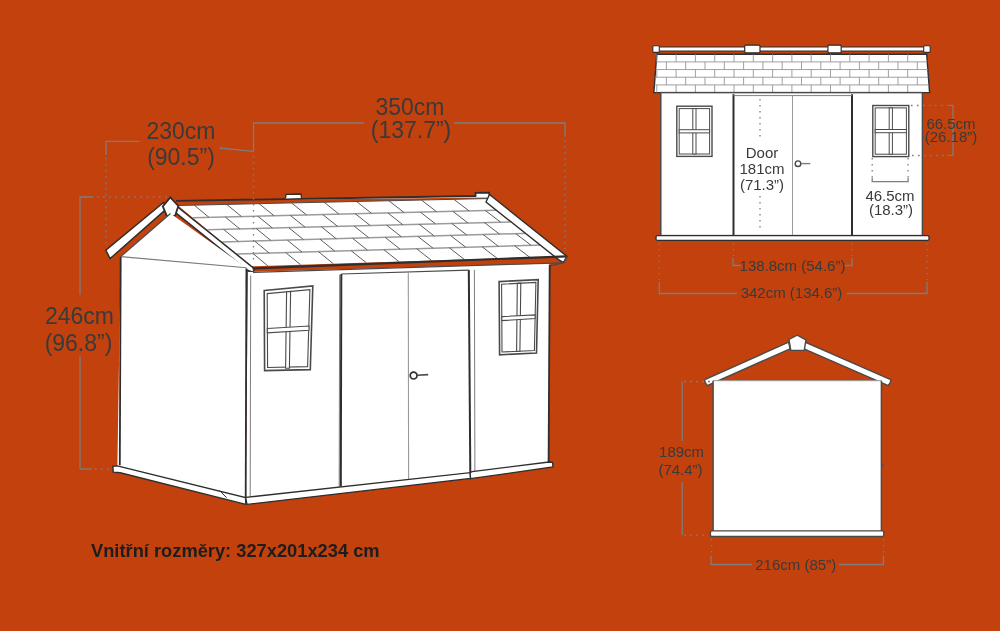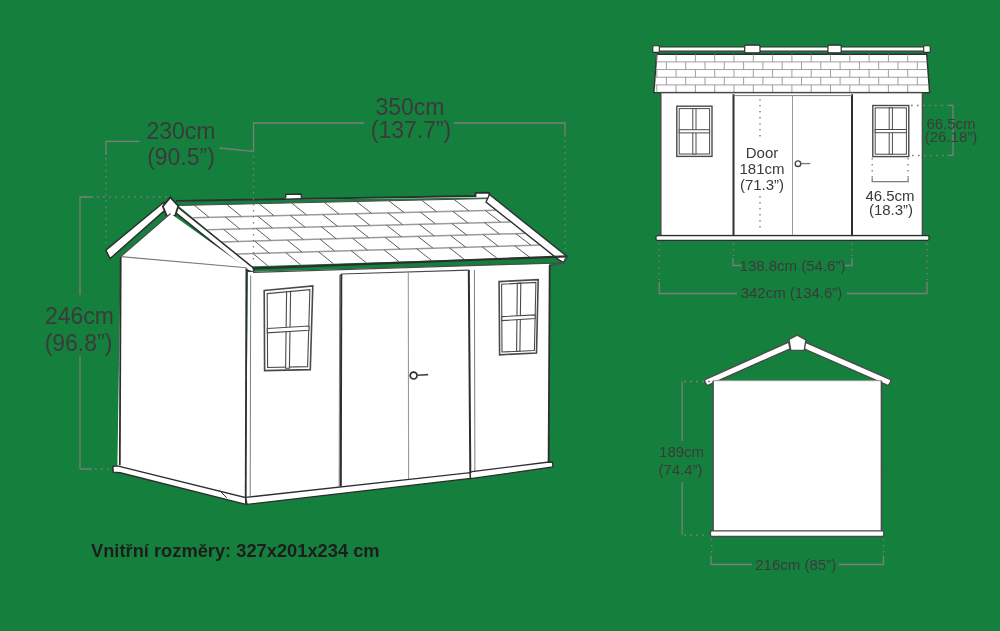--- a/index.html
+++ b/index.html
@@ -1,16 +1,16 @@
 <!DOCTYPE html>
 <html><head>
 <meta charset="utf-8">
 <style>
   html,body { margin:0; padding:0; background:#ffffff; }
-  #canvas { position:relative; width:1000px; height:631px; background:#15803d; }
+  #canvas { position:relative; width:1000px; height:631px; background:#c2410c; }
   text { font-family:"Liberation Sans", sans-serif; }
 </style>
 </head>
 <body>
 <div id="canvas">
 <svg width="1000" height="631" viewBox="0 0 1000 631">
 
 <g>
         <polygon points="178.0,205.5 490.0,198.5 566.5,256.2 251.4,266.3" fill="#ffffff" stroke="none"></polygon>
 <line x1="192.7" y1="217.7" x2="505.3" y2="210.0" stroke="#9b9b9b" stroke-width="1.5"></line>

